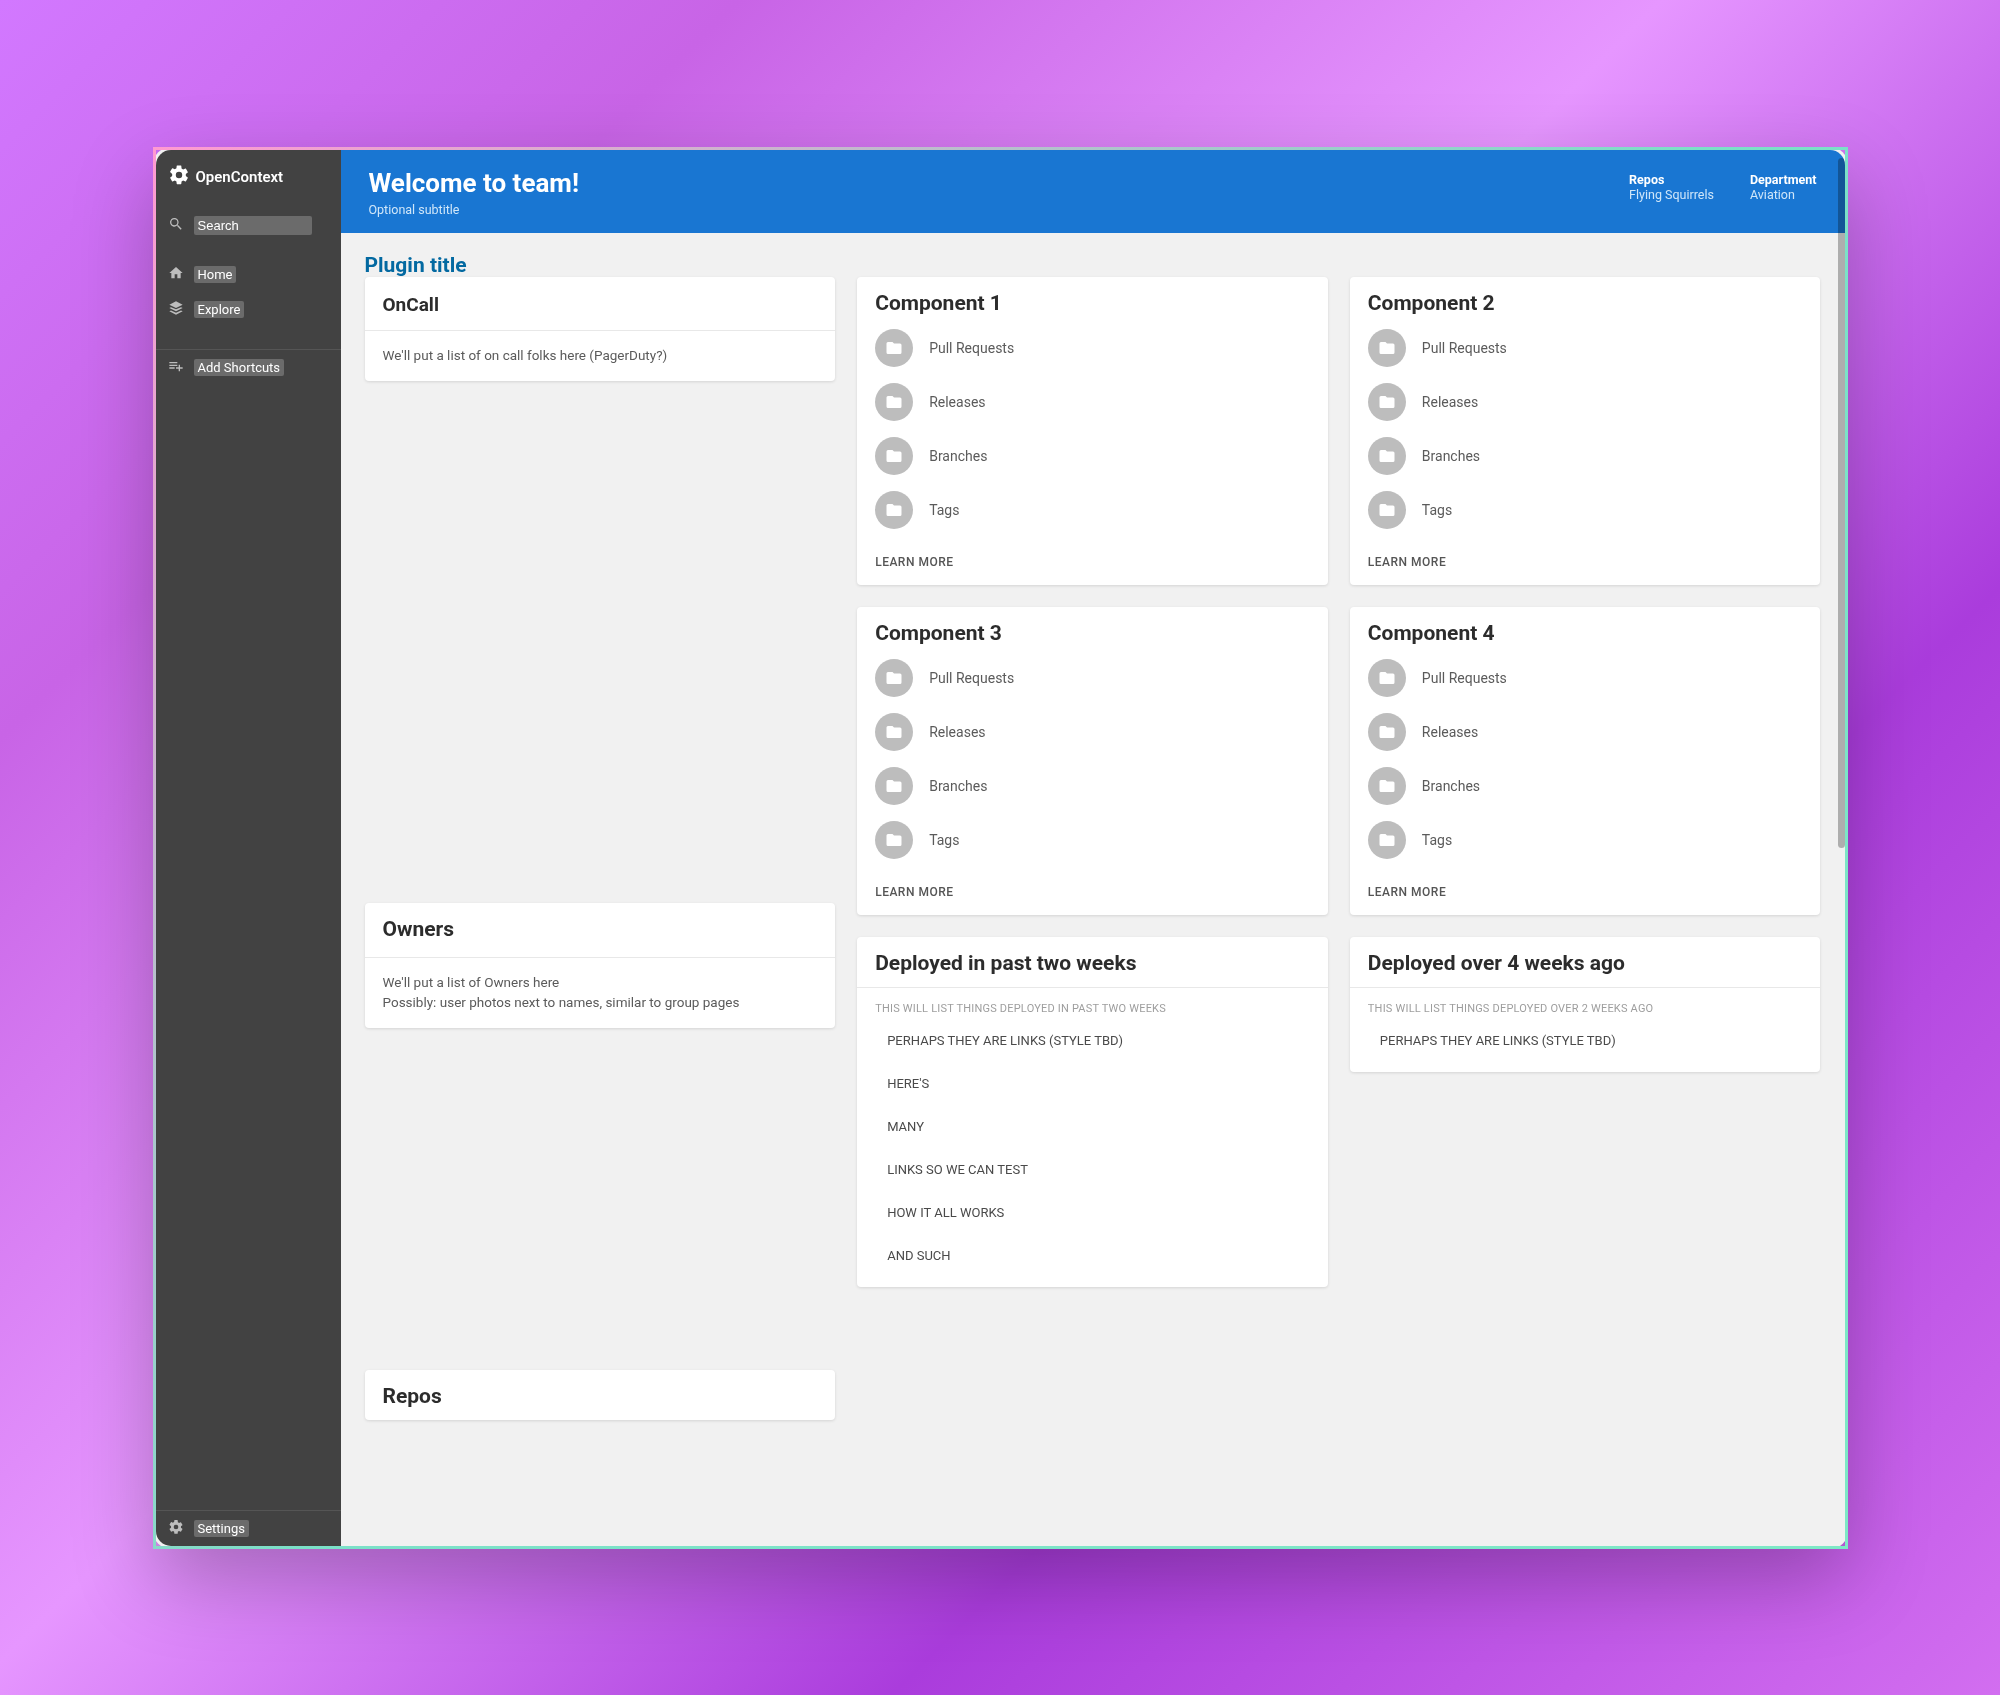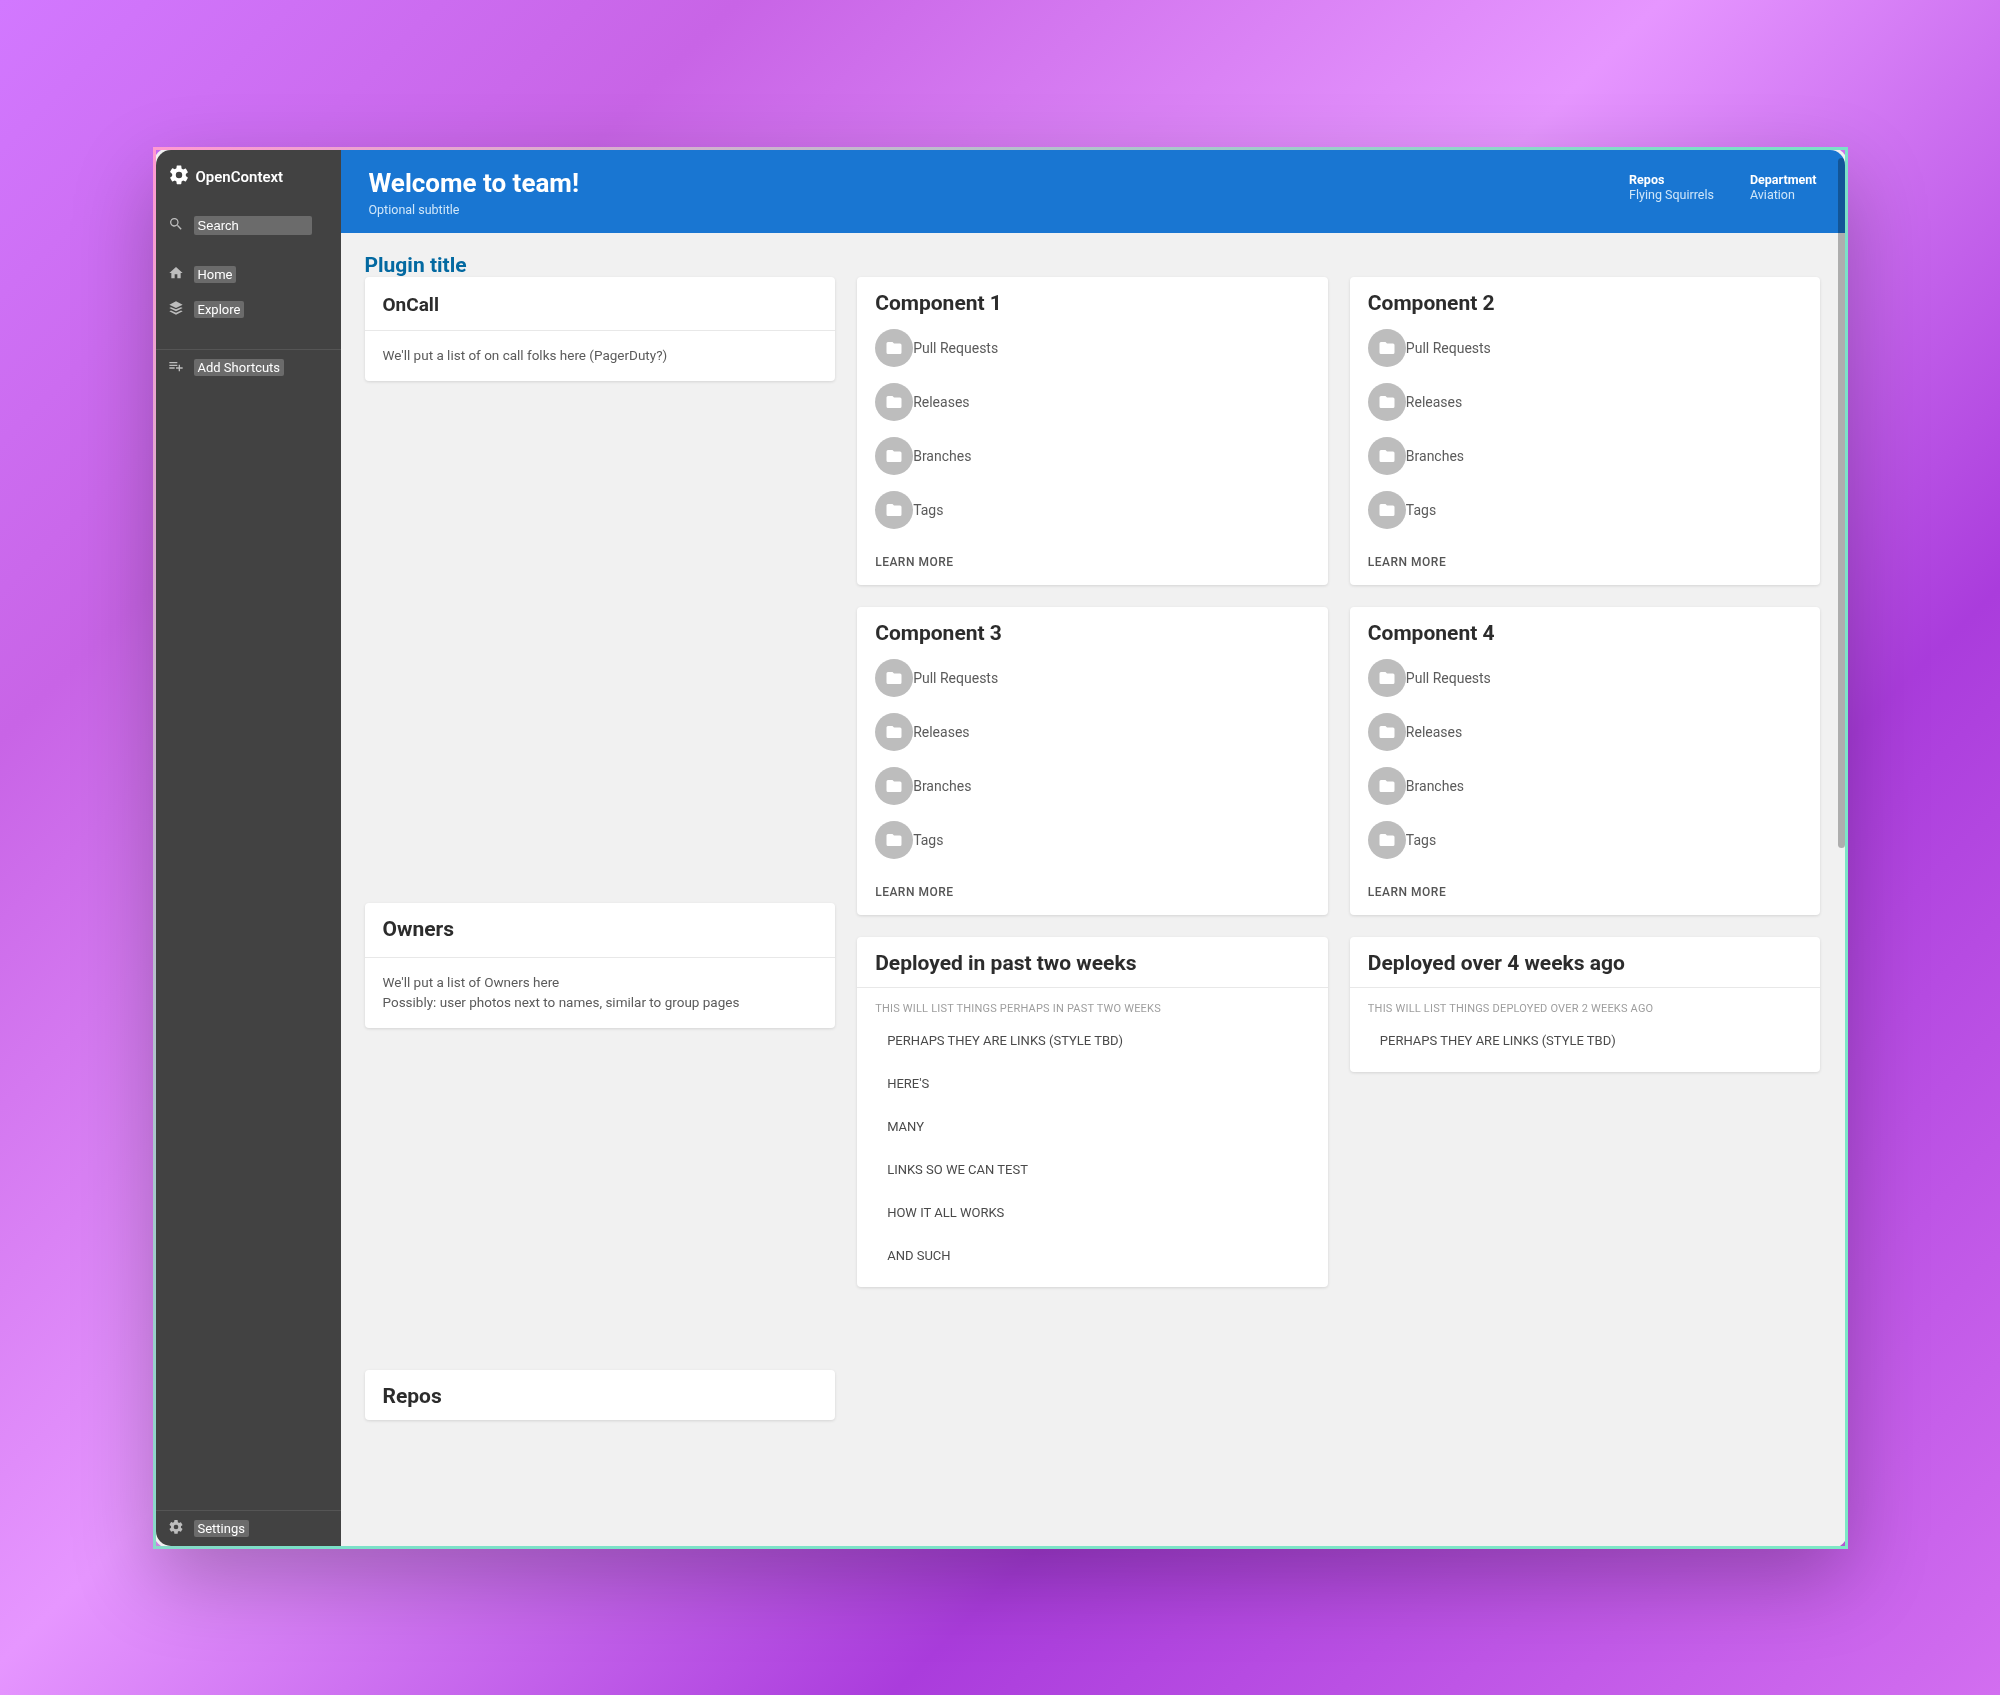--- a/index.html
+++ b/index.html
@@ -117,21 +117,21 @@
     font-size: 19px;
     font-weight: 700;
     color: #2c2c2c;
   }
   .card-h.big { font-size: 21px; padding-top: 14px; padding-bottom: 6px;}
   .card-body { padding: 14px 18px 16px 18px; color: #5b5b5b; font-size: 13.5px; line-height: 1.5; }
   .card-body.bordered { border-top: 1px solid #e8e8e8; }
   .card-sub { padding: 0 18px 4px 18px; color: #9e9e9e; font-size: 11px; letter-spacing: 0.2px; margin-top:-4px; }
   .link-list { display: flex; flex-direction: column; }
   .link-item { padding: 14px 18px 14px 30px; color: #4a4a4a; font-size: 13px; }
-  .item-row { display: flex; align-items: center; padding: 8px 18px; }
+  .item-row { display: flex; align-items: center; gap: 16px; padding: 8px 18px; }
   .folder-ic {
     width: 38px; height: 38px; border-radius: 50%;
     background: #bdbdbd; display:flex; align-items:center; justify-content:center;
   }
   .folder-ic svg { width: 18px; height: 18px; fill: #fff; }
   .item-row span { color: #5b5b5b; font-size: 14px; }
   .learn {
     padding: 18px 18px 16px 18px;
     color: #555;
     font-size: 12px;
@@ -328,21 +328,21 @@
                   <svg viewBox="0 0 24 24">
                     <path d="M10 4H4a2 2 0 0 0-2 2v12a2 2 0 0 0 2 2h16a2 2 0 0 0 2-2V8a2 2 0 0 0-2-2h-8Z"></path>
                   </svg>
                 </div>
                 <span>Tags</span>
               </div>
               <div class="learn">LEARN MORE</div>
             </div>
             <div class="card">
               <div class="card-h big">Deployed in past two weeks</div>
-              <div class="card-sub" style="border-top: 1px solid rgb(232, 232, 232); padding-top: 14px; margin-top: 6px;">THIS WILL LIST THINGS PERHAPS IN PAST TWO WEEKS</div>
+              <div class="card-sub" style="border-top: 1px solid rgb(232, 232, 232); padding-top: 14px; margin-top: 6px;">THIS WILL LIST THINGS DEPLOYED IN PAST TWO WEEKS</div>
               <div class="link-list">
                 <div class="link-item">PERHAPS THEY ARE LINKS (STYLE TBD)</div>
                 <div class="link-item">HERE'S</div>
                 <div class="link-item">MANY</div>
                 <div class="link-item">LINKS SO WE CAN TEST</div>
                 <div class="link-item">HOW IT ALL WORKS</div>
                 <div class="link-item">AND SUCH</div>
               </div>
               <div style="height: 10px;"></div>
             </div>

